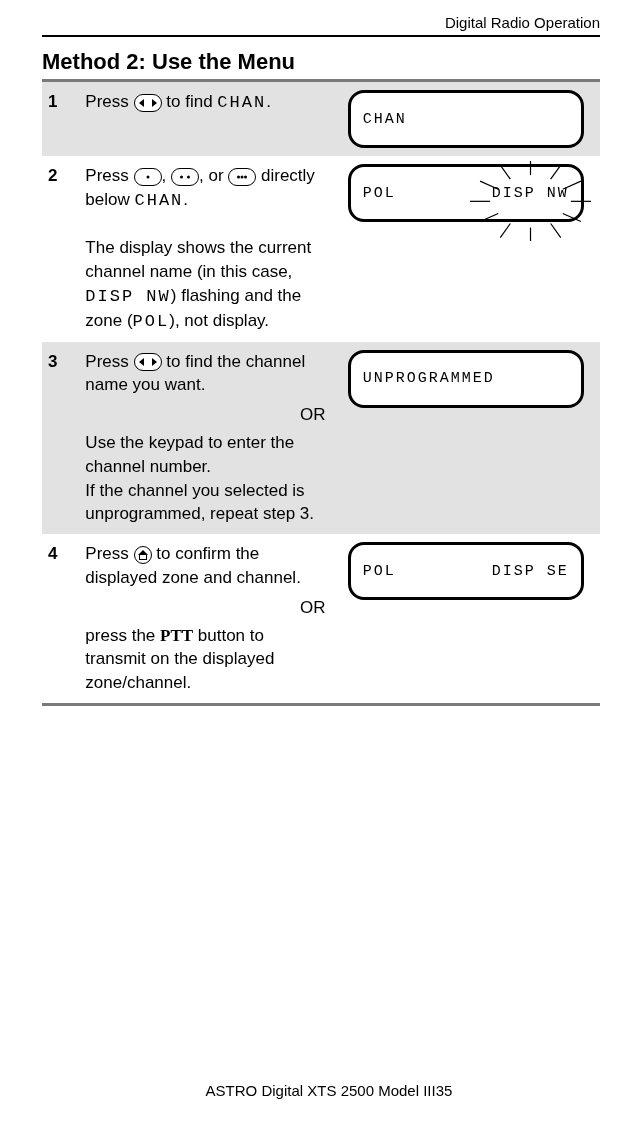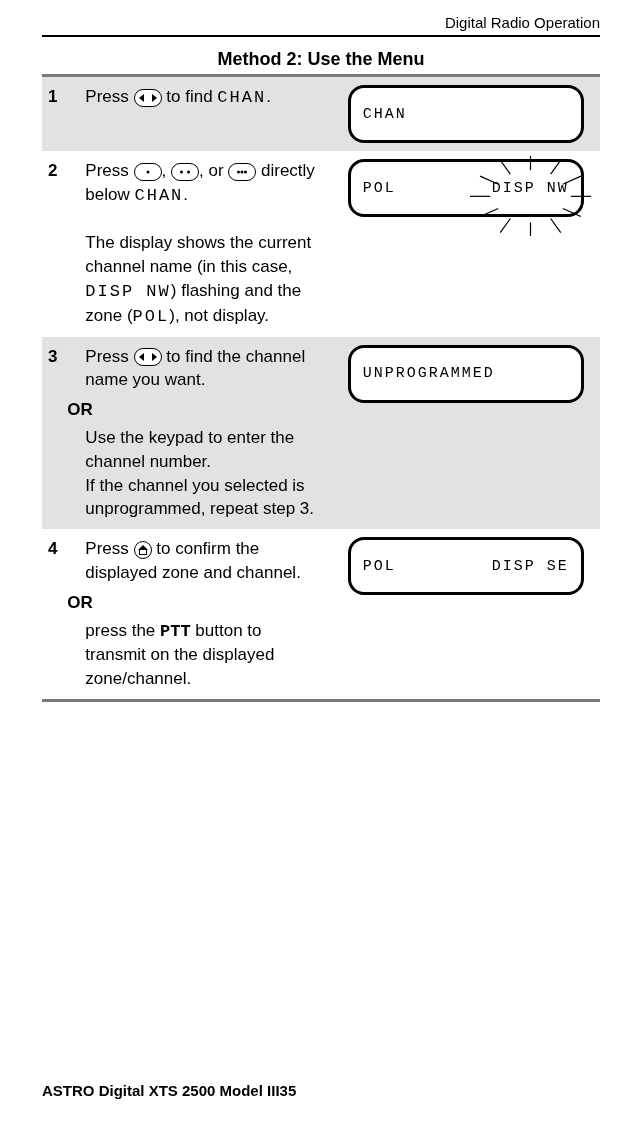--- a/index.html
+++ b/index.html
@@ -21,24 +21,23 @@
     text-align: right;
     font-size: 15px;
     margin-bottom: 4px;
   }
   hr.rule {
     border: none;
     border-top: 2px solid #000;
     margin: 0 0 10px 0;
   }
   h2.method-title {
-    font-size: 18px;
+    font-size: 22px;
     font-weight: bold;
     margin: 12px 0 4px 0;
-    text-align: center;
   }
   table.steps {
     border-collapse: collapse;
     width: 100%;
     border-top: 3px solid #7a7a7a;
     border-bottom: 3px solid #7a7a7a;
   }
   table.steps td {
     vertical-align: top;
     padding: 8px 6px;
@@ -57,22 +56,23 @@
     width: 260px;
     vertical-align: middle;
     text-align: center;
   }
   tr.shade td { background: #e2e2e2; }
   .mono {
     font-family: "Courier New", monospace;
     letter-spacing: 2px;
   }
   .or {
-    font-weight: bold;
+    font-weight: normal;
     margin: 6px 0 4px -18px;
+    text-align: right;
   }
   .lcd {
     display: inline-block;
     border: 3px solid #000;
     border-radius: 16px;
     width: 236px;
     height: 58px;
     box-sizing: border-box;
     padding: 8px 12px;
     text-align: left;
@@ -122,25 +122,24 @@
   }
   .btn-icon.home::after{
     content:""; position:absolute; left:50%; bottom:3px; transform:translateX(-50%);
     width:6px;height:5px;border:1px solid #000; border-top:none;
   }
   .footer {
     position: absolute;
     bottom: 30px;
     left: 42px; right: 26px;
     display:flex;
-    justify-content: flex-start;
+    justify-content: center;
     font-size: 15px;
-    font-weight: bold;
-  }
-  .plain { font-family: Liberation Mono, monospace; letter-spacing: normal; }
+  }
+  .plain { font-family: Liberation Serif, serif; letter-spacing: normal; }
 </style>
 </head>
 <body>
 
 <div class="page">
   <div class="running-head">Digital Radio Operation</div>
   <hr class="rule">
 
   <h2 class="method-title">Method 2: Use the Menu</h2>
 

